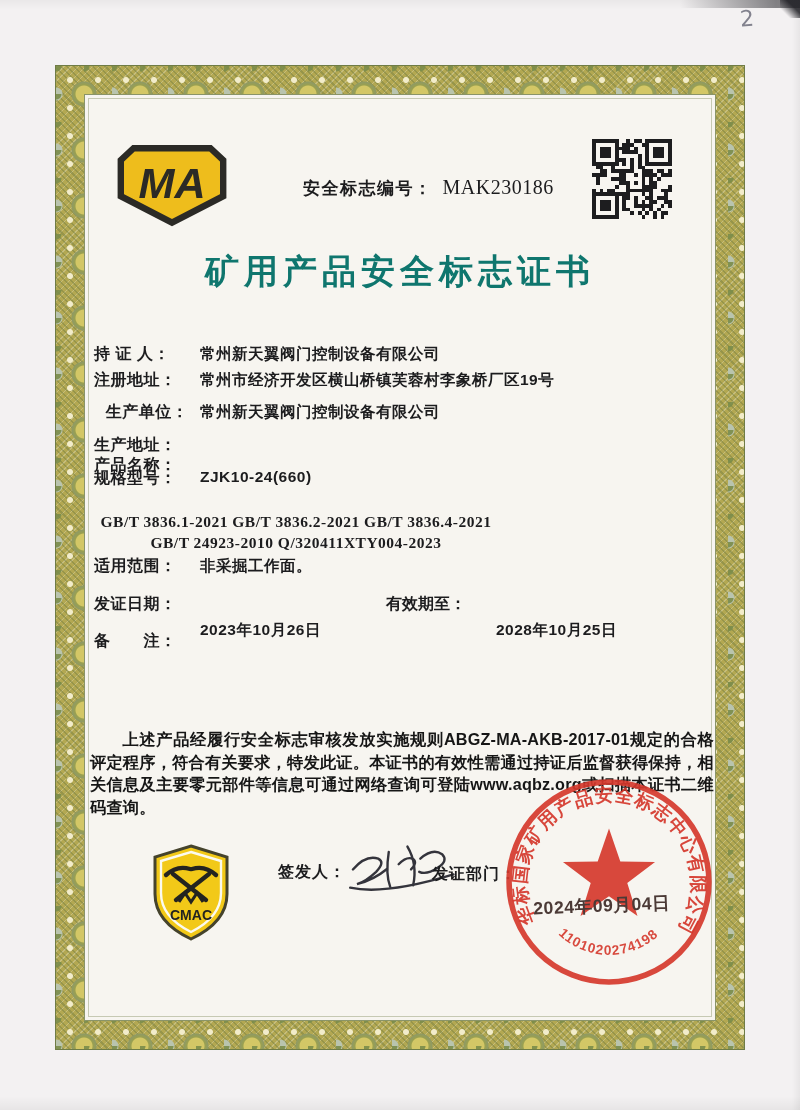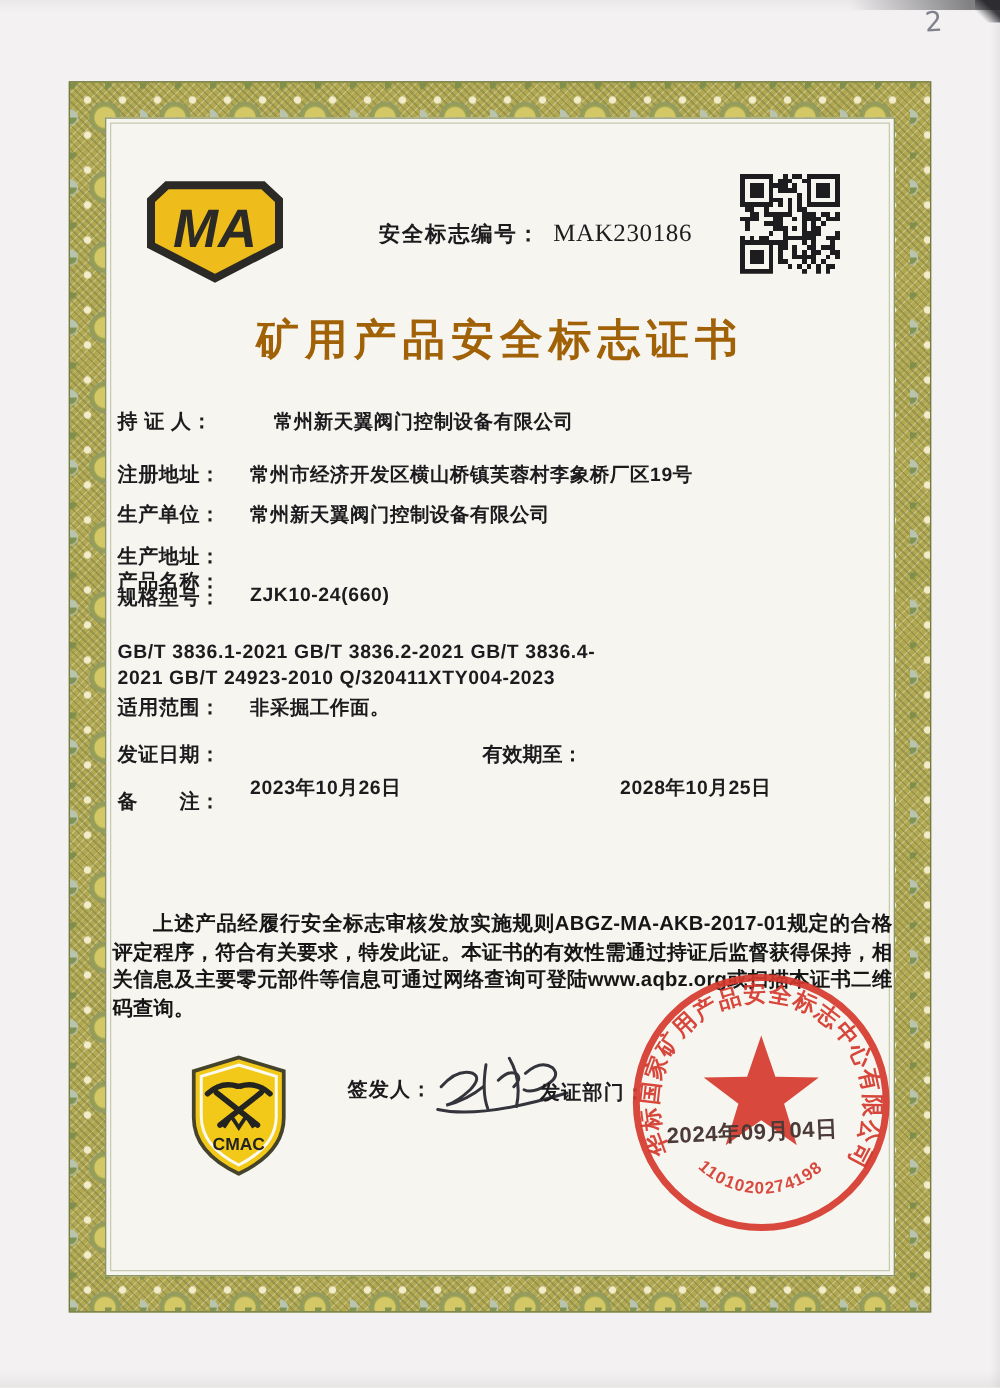--- a/index.html
+++ b/index.html
@@ -41,31 +41,31 @@
   .certno .lbl { font-size:17px; font-weight:700; letter-spacing:1.5px; }
   .certno .val { font-family:"Liberation Serif", serif; font-size:20px; margin-left:10px; letter-spacing:0.5px; }
   .qr { position:absolute; left:592px; top:139px; width:80px; height:80px; }
   .pagenum {
     position:absolute; left:740px; top:6px; font-size:22px; color:#82828e;
     transform:rotate(-4deg); font-family:"DejaVu Sans", sans-serif;
   }
   
   .title {
     position:absolute; left:0; top:249px; width:100%; text-align:center;
-    font-size:34px; font-weight:800; letter-spacing:5px; color:#a16207;
+    font-size:34px; font-weight:800; letter-spacing:5px; color:#0f766e;
   }
   
   .row { position:absolute; left:94px; display:flex; align-items:flex-start; }
   .row .lbl { width:106px; flex:0 0 106px; font-size:16px; font-weight:700; letter-spacing:0.5px; white-space:pre; }
   .row .val { font-size:15.5px; font-weight:700; letter-spacing:0.5px; }
-  .r1 { top:327px;gap:19px; } .r2 { top:370px; } .r3 { top:402px; }
+  .r1 { top:344px; } .r2 { top:370px; } .r3 { top:402px;text-align:center; }
   .r4 { top:435px; } .r5 { top:455px; } .r6 { top:468px;justify-content:flex-end; }
   .r-std { top:511px; }
   .r-std .lbl { width:212px; flex:0 0 212px; padding-top:9px; }
-  .r-std .val { width:404px; font-size:15.5px; line-height:21px; font-family:Liberation Sans, sans-serif; }
+  .r-std .val { width:404px; font-size:15.5px; line-height:21px; font-family:Liberation Serif, serif;text-align:center; }
   .r-scope { top:556px; }
   .r-date { top:594px; width:620px; }
   .r-date .val { width:176px; flex:0 0 176px;margin-top:26px; }
   .r-date .lbl2 { width:110px; flex:0 0 110px; font-size:16px; font-weight:700; margin-left:10px;font-family:Liberation Serif, serif; }
   .r-remark { top:631px; }
   .mono-val { font-size:16px; font-weight:700; }
   
   .statement {
     position:absolute; left:90px; top:728px; width:624px;
     font-size:16.2px; font-weight:600; line-height:22.5px;

